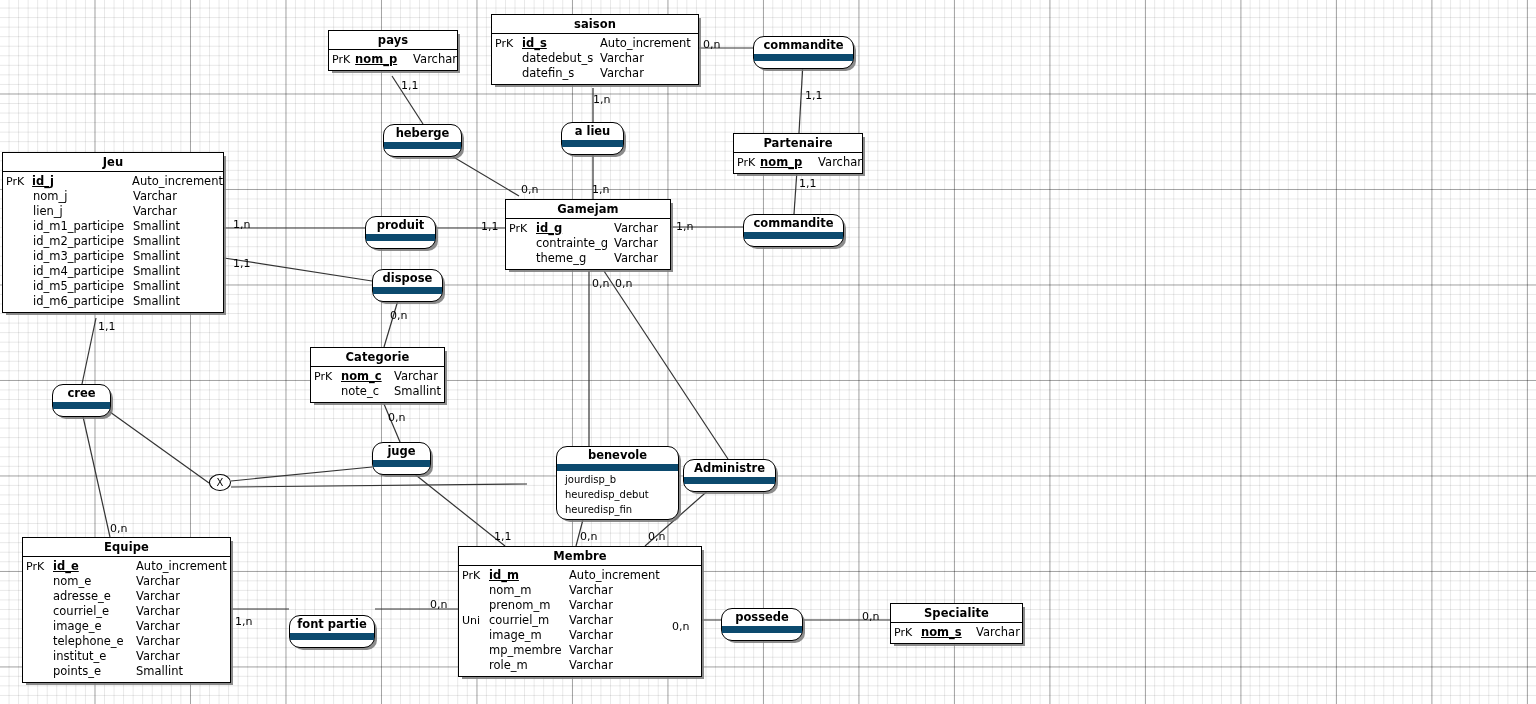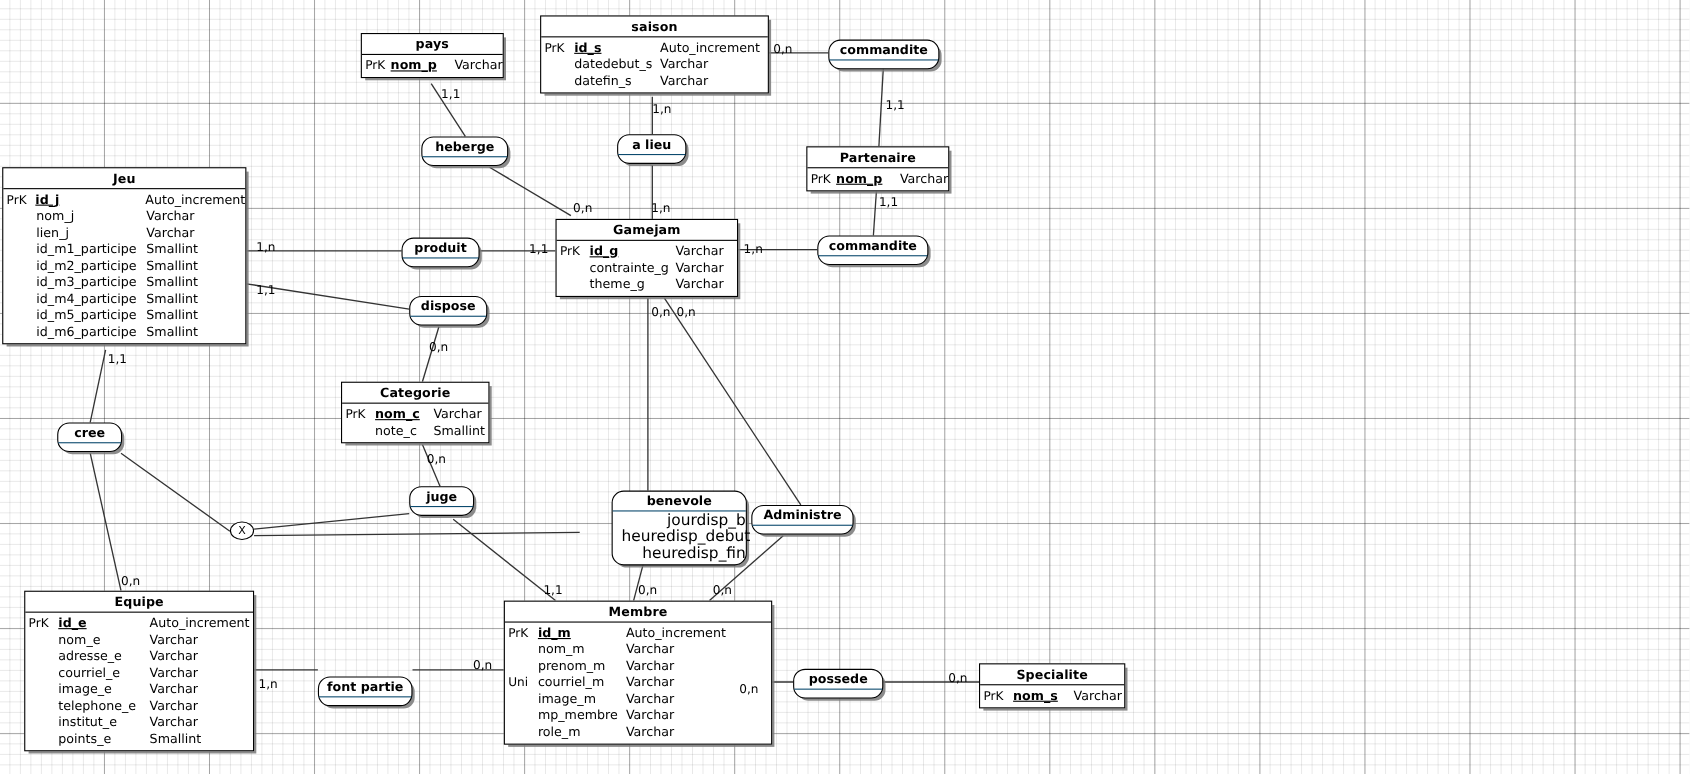--- a/index.html
+++ b/index.html
@@ -71,31 +71,30 @@
     box-shadow:3px 3px 0 -1px rgba(120,120,120,0.85);
     box-sizing:border-box;
     z-index:6;
   }
   .rel-title{
     text-align:center;
     font-weight:bold;
     font-size:11.5px;
     line-height:17px;
     height:17px;
-    border-bottom:1px solid #0c4a6e;
+    border-bottom:7px solid #0c4a6e;
     color:#000;
   }
   .rel-body{padding:1px 0 2px 8px;}
   .rel-attr{
-    font-size:14px;
+    font-size:10px;
     line-height:15px;
     height:15px;
     color:#000;
     white-space:nowrap;
-    text-align:right;
   }
   .rel.plain .rel-body{height:7px;padding:0;}
 
   
   .cif{
     position:absolute;
     width:22px;height:17px;
     border:1px solid #000;
     border-radius:50%;
     background:#fff;

